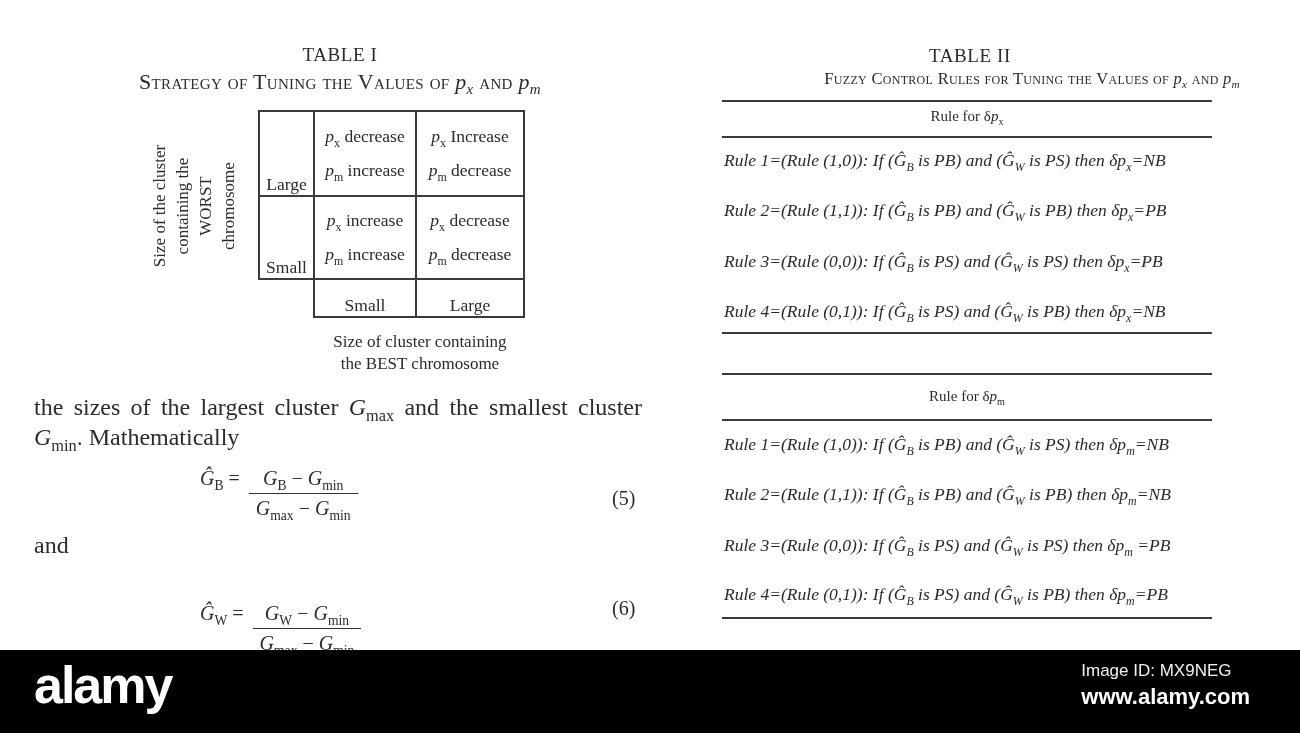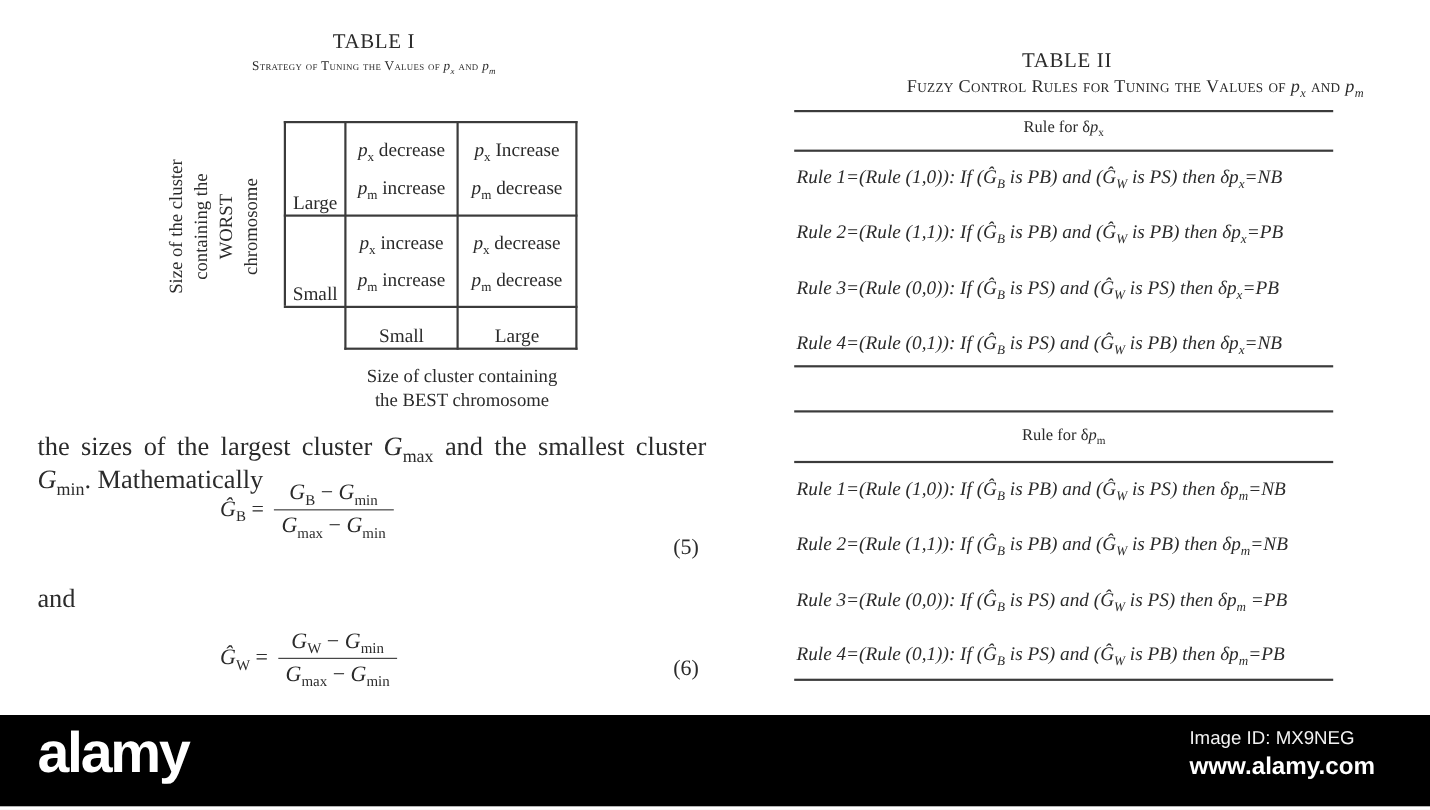--- a/index.html
+++ b/index.html
@@ -10,32 +10,32 @@
   .abs{position:absolute;}
   .center{text-align:center;}
   sub{font-size:68%;line-height:0;}
   i{font-style:italic;}
   .smallcaps{font-variant:small-caps;letter-spacing:.3px;}
   .smallcaps i{font-variant:normal;}
   .smallcaps sub{font-variant:normal;font-style:italic;}
 
   
   .t1-title{font-size:19px;letter-spacing:.6px;}
-  .t1-subtitle{font-size:12px;margin-top:3px;}
+  .t1-subtitle{font-size:22px;margin-top:3px;}
   .t1-rot{transform:rotate(-90deg);transform-origin:center center;font-size:17px;line-height:23px;}
   .gridline{position:absolute;background:#3b3b3b;}
   .t1cell{position:absolute;display:flex;flex-direction:column;justify-content:space-evenly;align-items:center;font-size:17.5px;}
   .t1cell.single{justify-content:flex-end;}
   .t1-caption{font-size:17px;line-height:22px;}
 
   
   .bodytext{font-size:24px;line-height:30px;}
   .just{text-align:justify;text-align-last:justify;}
   .eq{display:flex;align-items:center;font-size:20px;}
-  .frac{display:inline-block;text-align:center;margin-left:9px;}
+  .frac{display:inline-block;text-align:center;margin-left:9px;margin-top:30px;}
   .frac .num{display:block;padding:0 7px 3px 7px;border-bottom:1.6px solid #333;}
   .frac .den{display:block;padding:3px 7px 0 7px;}
   .eqnum{font-size:20px;}
 
   
   .t2-title{font-size:19px;letter-spacing:.6px;}
   .t2-subtitle{font-size:16.5px;margin-top:2px;text-align:right;}
   .hline{position:absolute;left:722px;width:490px;height:2px;background:#3b3b3b;}
   .t2-sec-header{position:absolute;left:722px;width:490px;text-align:center;font-size:15px;}
   .rule-line{position:absolute;left:724px;width:500px;font-size:17.5px;font-style:italic;white-space:nowrap;}
@@ -45,21 +45,21 @@
   .alamy-logo{position:absolute;left:34px;top:655px;color:#fff;font-family:"Liberation Sans","DejaVu Sans",sans-serif;font-weight:bold;font-size:52px;letter-spacing:-2px;}
   .footer-right{position:absolute;right:50px;top:661px;text-align:left;color:#f2f2f2;font-family:"Liberation Sans","DejaVu Sans",sans-serif;}
   .image-id{font-size:17px;}
   .alamy-url{font-size:22px;font-weight:bold;margin-top:3px;color:#fff;}
 </style>
 </head>
 <body>
 
 <div class="page">
 
-  <div class="abs center" style="left:120px;top:28px;width:440px;text-align:center;">
+  <div class="abs center" style="left:120px;top:44px;width:440px;text-align:center;">
     <div class="t1-title">TABLE I</div>
     <div class="t1-subtitle smallcaps">Strategy of Tuning the Values of <i>p</i><sub>x</sub> and <i>p</i><sub>m</sub></div>
   </div>
 
   <div class="abs t1-rot center" style="left:94px;top:160px;width:200px;height:92px;">
     <div>Size of the cluster</div>
     <div>containing the</div>
     <div>WORST</div>
     <div>chromosome</div>
   </div>

